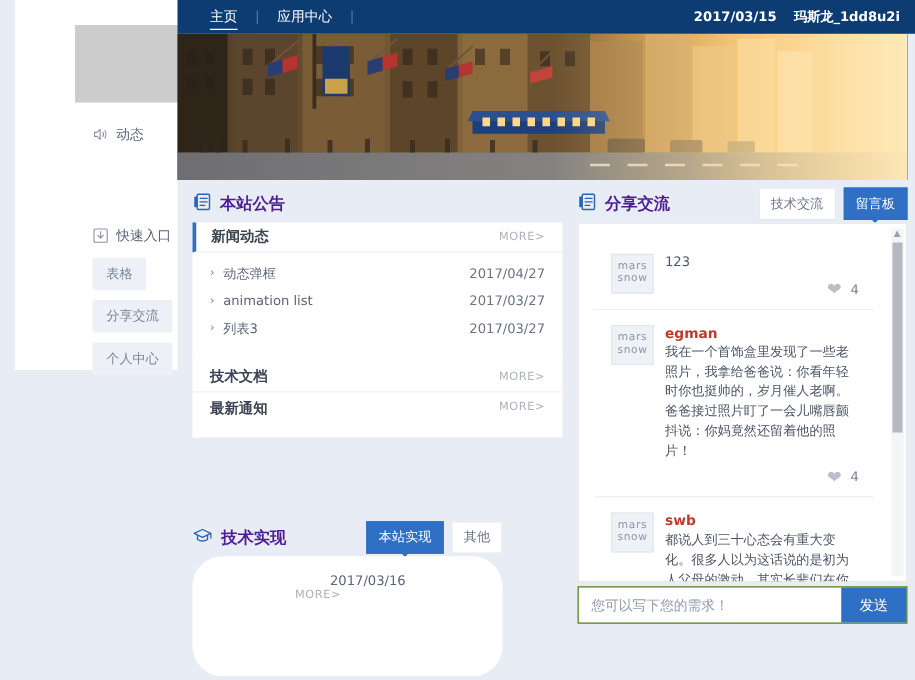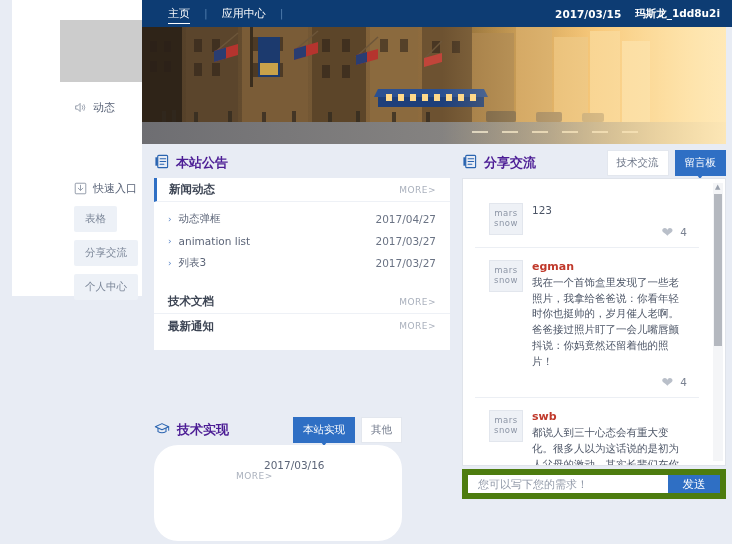--- a/index.html
+++ b/index.html
@@ -123,21 +123,21 @@
   .sbar {
     position: absolute; right: 2px; top: 4px; width: 10px; bottom: 4px;
     background: #f4f5f7;
   }
   .sbar .up { position:absolute; top:0; left:2px; color:#9aa1ad; font-size:7px; }
   .sbar .thumb { position: absolute; left: 1px; top: 11px; width: 8px; height: 152px; background: #b4b8bf; }
 
   
   .composer {
     position: absolute; left: 462px; top: 469px; width: 264px; height: 30px;
-    display: flex; border: 6px solid #4d7c0f; background: #fff;
+    display: flex; border: 1px solid #4d7c0f; background: #fff;
   }
   .composer input {
     flex: 1 1 auto; border: none; outline: none; padding: 0 10px;
     font-size: 11px; color: #2c3442; font-family: inherit; background: transparent;
   }
   .composer input::placeholder { color: #9199a8; }
   .send-btn {
     flex: 0 0 auto; width: 52px; background: #2f6fc4; color: #fff;
     font-size: 11.5px; border: none; cursor: pointer; font-family: inherit;
   }

